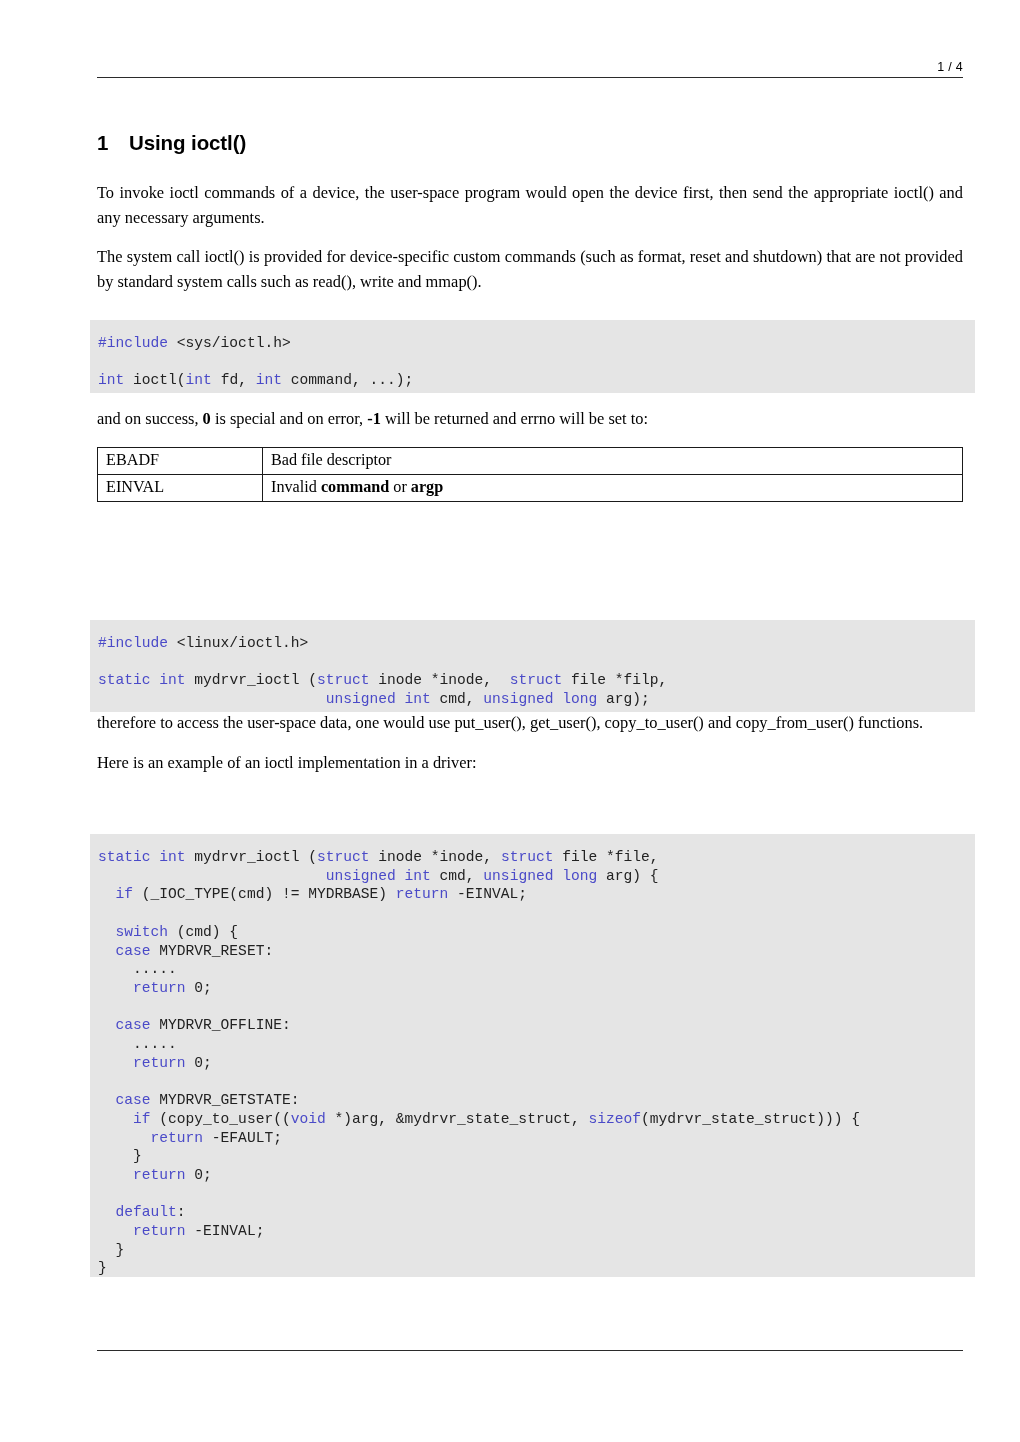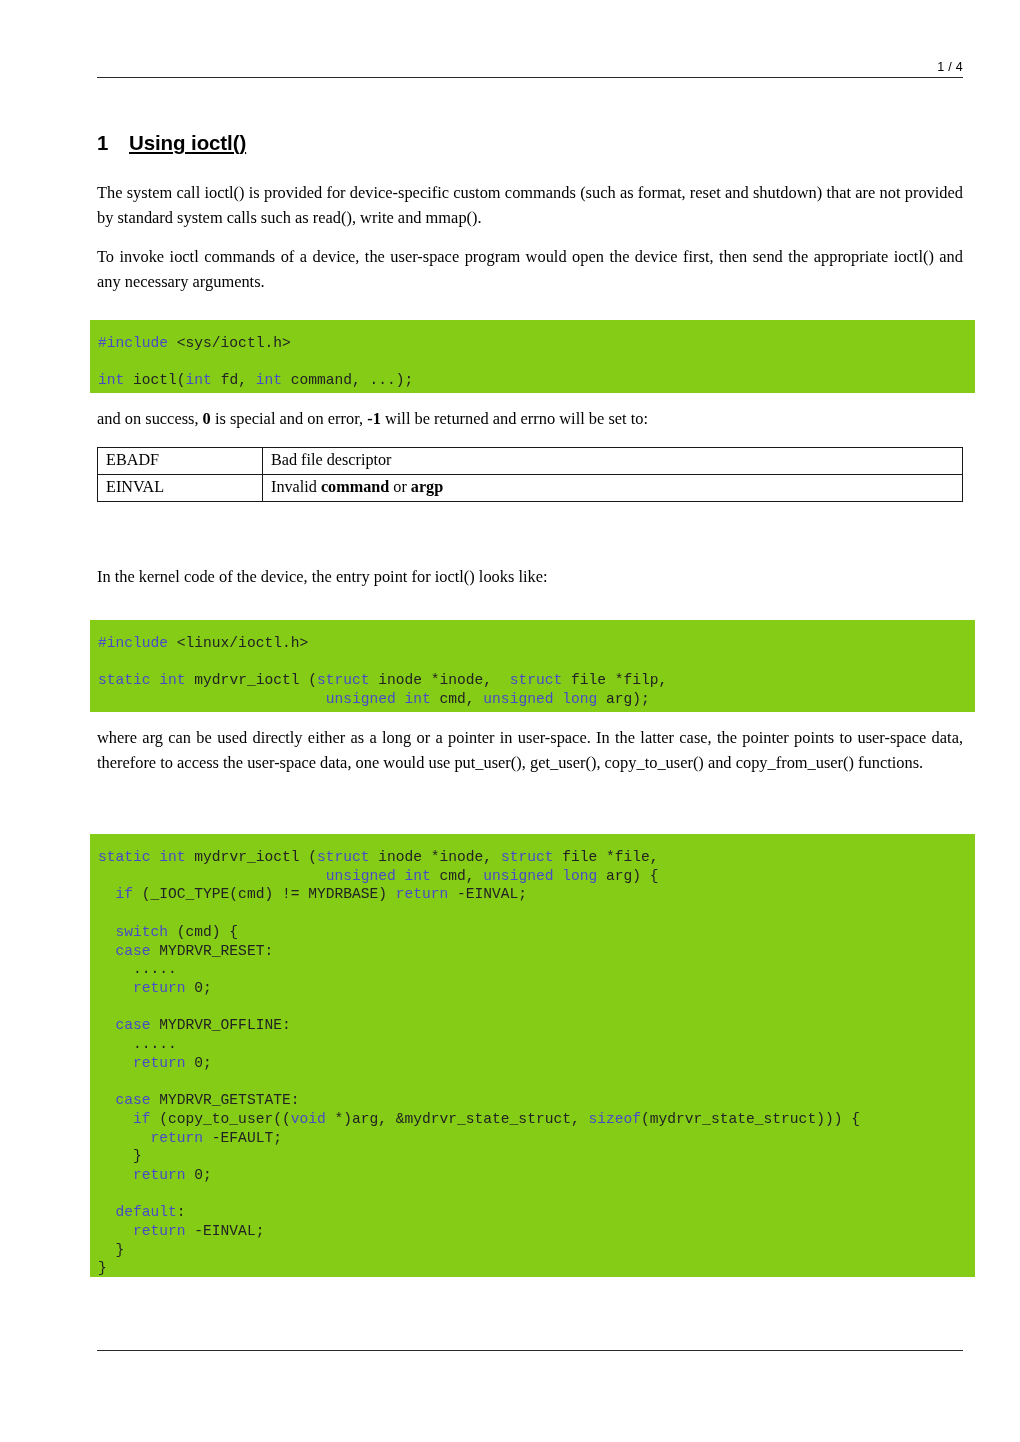--- a/index.html
+++ b/index.html
@@ -54,21 +54,20 @@
     width: 866px;
   }
 
   h1.doc-title {
     font-family: "Liberation Sans", "DejaVu Sans", sans-serif;
     font-size: 20.5px;
     font-weight: bold;
     margin: 0 0 26px 0;
     padding: 0;
     letter-spacing: -0.1px;
-    text-decoration: underline;
   }
   h1.doc-title .secnum {
     display: inline-block;
     min-width: 32px;
   }
 
   p.para {
     font-size: 16.4px;
     line-height: 24.5px;
     text-align: justify;
@@ -76,21 +75,21 @@
     padding: 0;
     hyphens: none;
   }
   p.para.tight { margin-bottom: 0; }
 
   
   .codeblock {
     position: absolute;
     left: 90px;
     width: 885px;
-    background: #84cc16;
+    background: #e5e5e5;
     font-family: "Liberation Mono", "DejaVu Sans Mono", monospace;
     font-size: 14.6px;
     line-height: 18.7px;
     color: #222222;
     white-space: pre;
     box-sizing: border-box;
     padding: 14px 0 14px 8px;
   }
   .codeblock .ln { display: block; min-height: 18.7px; }
   .kw { color: #4a4ac8; }
@@ -134,36 +133,36 @@
     <div class="header-pageno">1 / 4</div>
     <hr class="rule">
   </div>
 
   <div class="content">
 
     <h1 class="doc-title">
       <span class="secnum">1</span><span>Using ioctl()</span>
     </h1>
 
+    <p class="para">To invoke ioctl commands of a device, the user-space program would open the device first, then send the appropriate ioctl() and any necessary arguments.</p>
+
     <p class="para">The system call ioctl() is provided for device-specific custom commands (such as format, reset and shutdown) that are not provided by standard system calls such as read(), write and mmap().</p>
-
-    <p class="para">To invoke ioctl commands of a device, the user-space program would open the device first, then send the appropriate ioctl() and any necessary arguments.</p>
 
     <div style="height:98px"></div>
 
     <p class="para"><span>and on success, </span><b>0</b><span> is special and on error, </span><b>-1</b><span> will be returned and errno will be set to:</span></p>
 
     <div style="height:118px"></div>
 
-    <p class="para">In the kernel code of the device, the entry point for ioctl() looks like:</p>
 
     <div style="height:122px"></div>
 
     <p class="para">where arg can be used directly either as a long or a pointer in user-space. In the latter case, the pointer points to user-space data, therefore to access the user-space data, one would use put_user(), get_user(), copy_to_user() and copy_from_user() functions.</p>
 
+    <p class="para tight">Here is an example of an ioctl implementation in a driver:</p>
   </div>
 
   <div class="codeblock" style="top:320px;height:73px;"><span class="ln"><span class="kw">#include</span><span> &lt;sys/ioctl.h&gt;</span></span><span class="ln">&nbsp;</span><span class="ln"><span class="kw">int</span><span> ioctl(</span><span class="kw">int</span><span> fd, </span><span class="kw">int</span><span> command, ...);</span></span></div>
 
   <table class="errtable">
     <tbody>
         <tr>
           <td class="code-col">EBADF</td>
           <td><span>Bad file descriptor</span></td>
         </tr>

